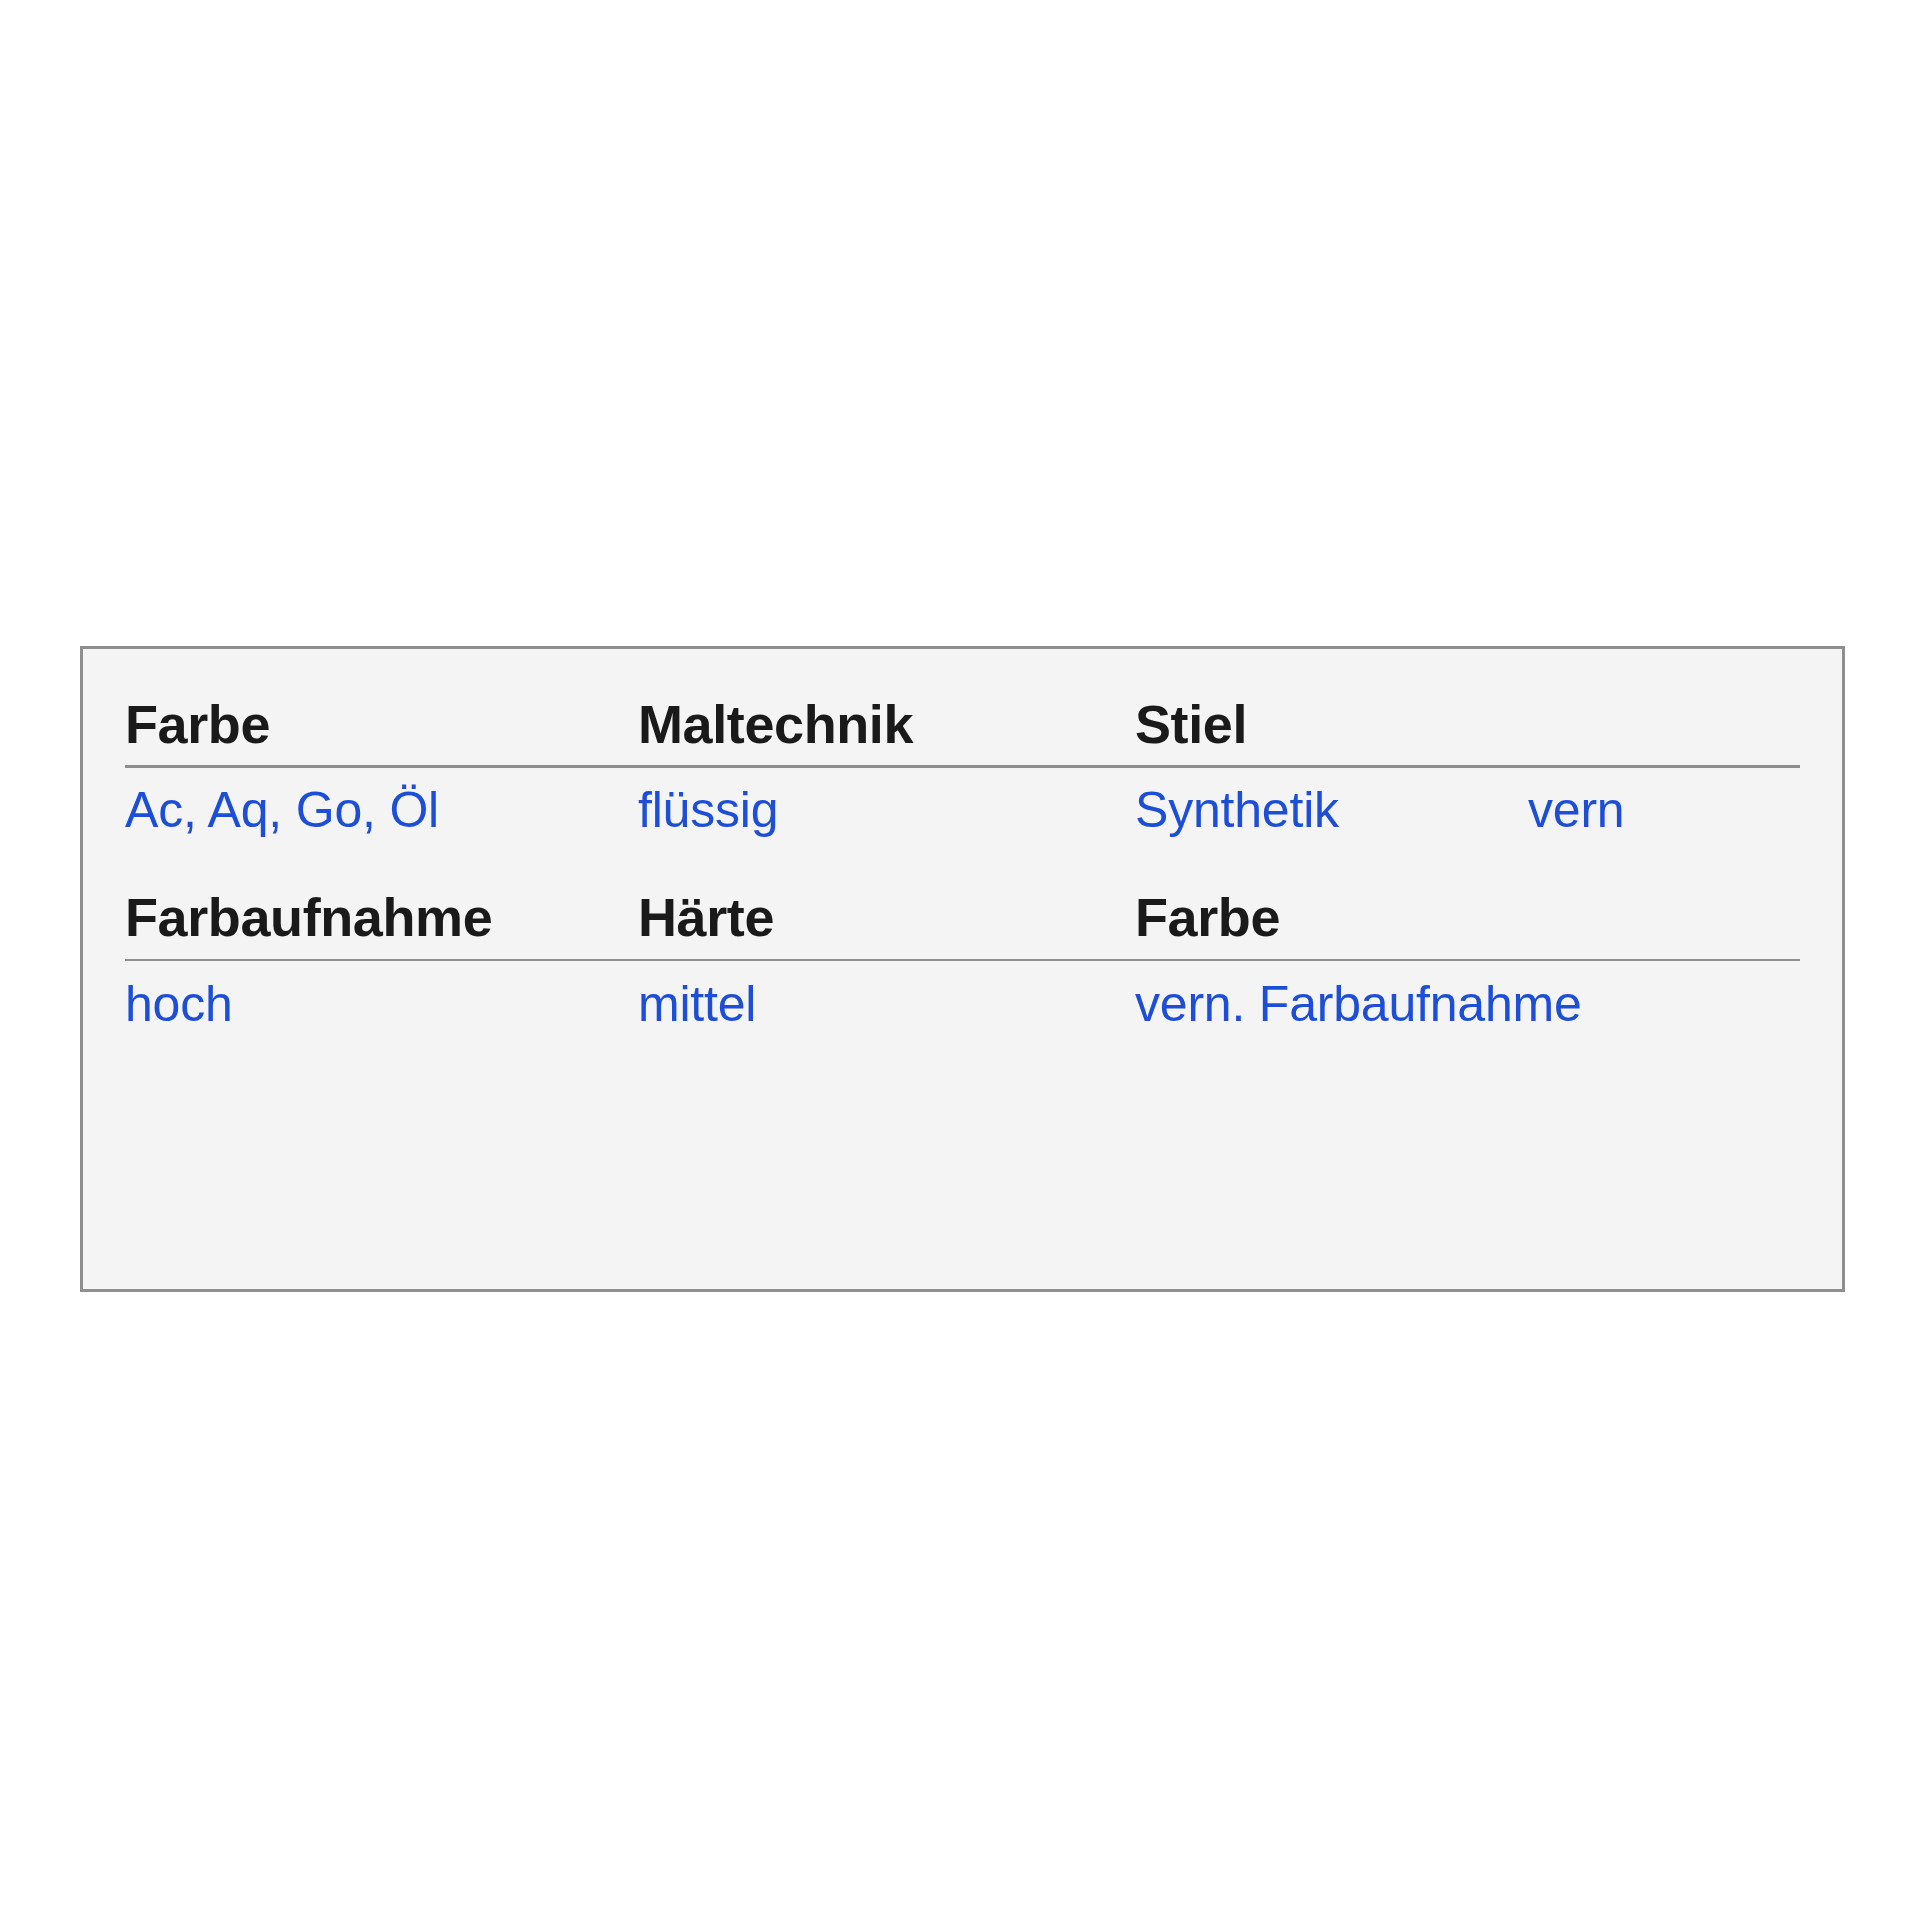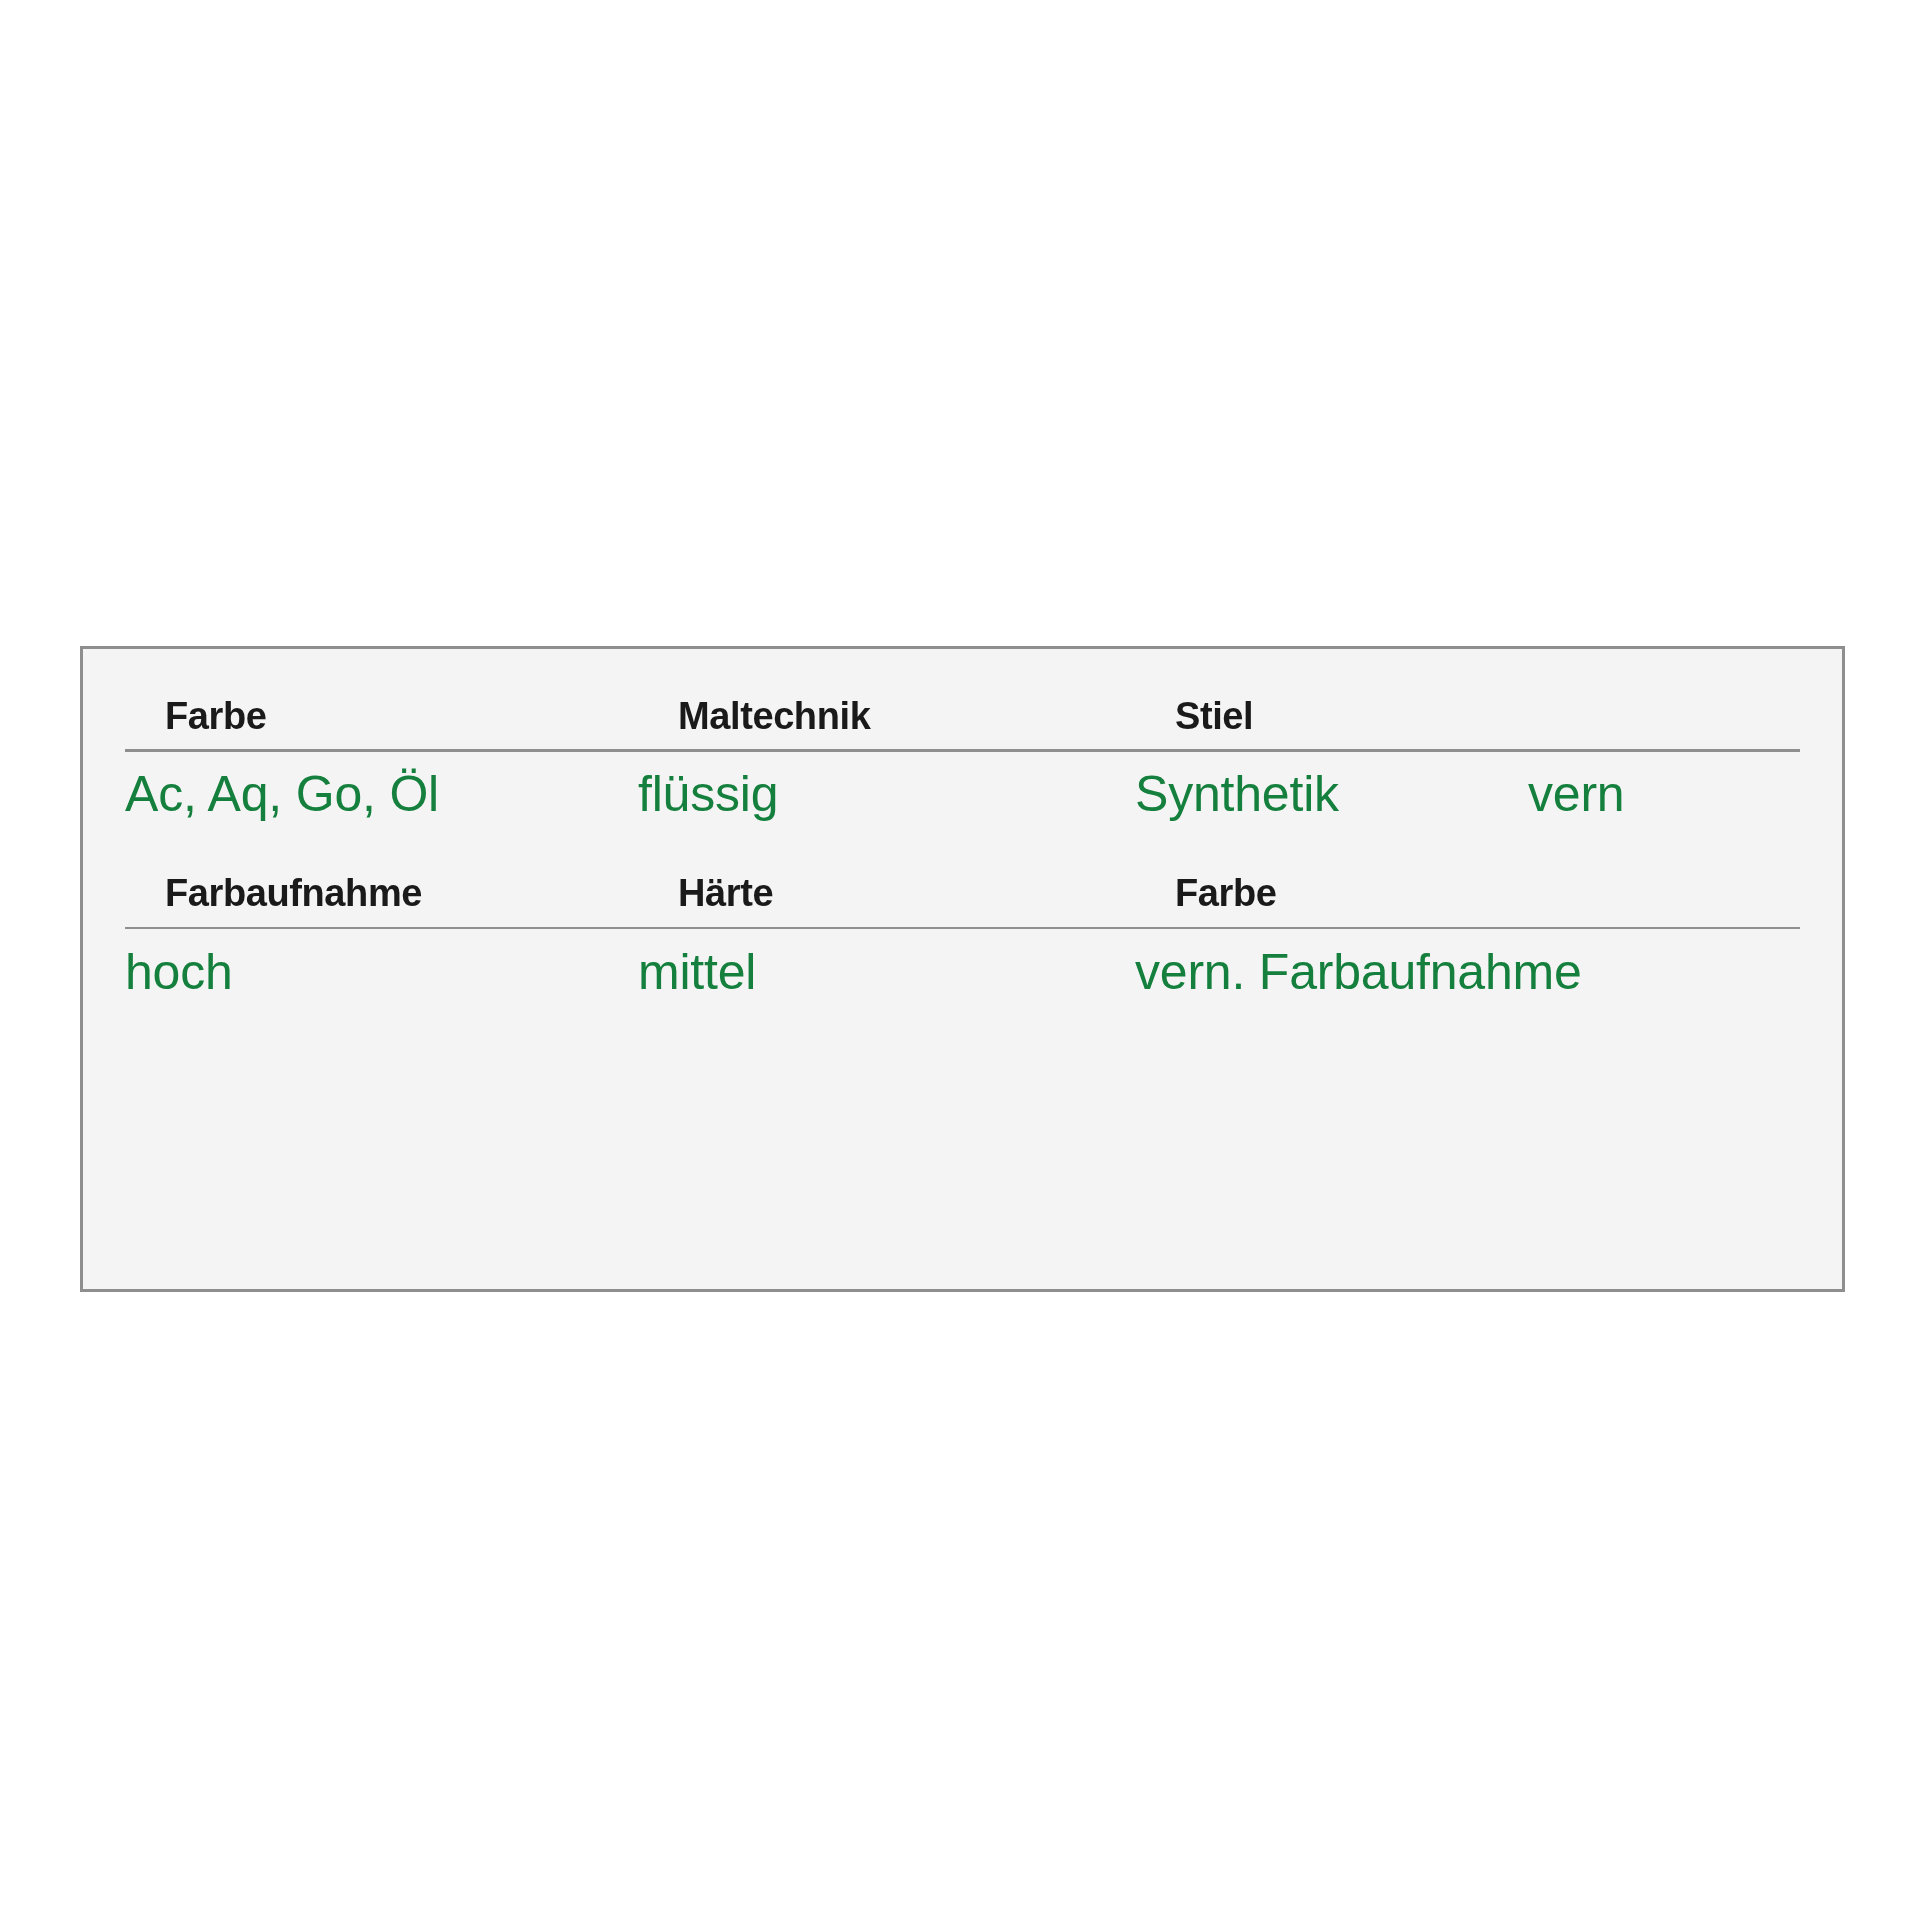--- a/index.html
+++ b/index.html
@@ -50,29 +50,28 @@
 
   .row {
     display: flex;
     width: 100%;
     align-items: baseline;
   }
 
   .row.header-row {
     font-weight: bold;
     color: #1a1a1a;
-    font-size: 38px;
+    font-size: 54px;
     letter-spacing: -0.4px;
     line-height: 1.0;
-    margin-left: 40px;
   }
 
   .row.value-row {
     font-weight: normal;
-    color: #15803d;
+    color: #1d4ed8;
     font-size: 50px;
     letter-spacing: -0.2px;
     line-height: 1.0;
   }
 
   .rule {
     height: 2.4px;
     background: #8e8e8e;
     width: 100%;
     margin-top: 14.4px;

